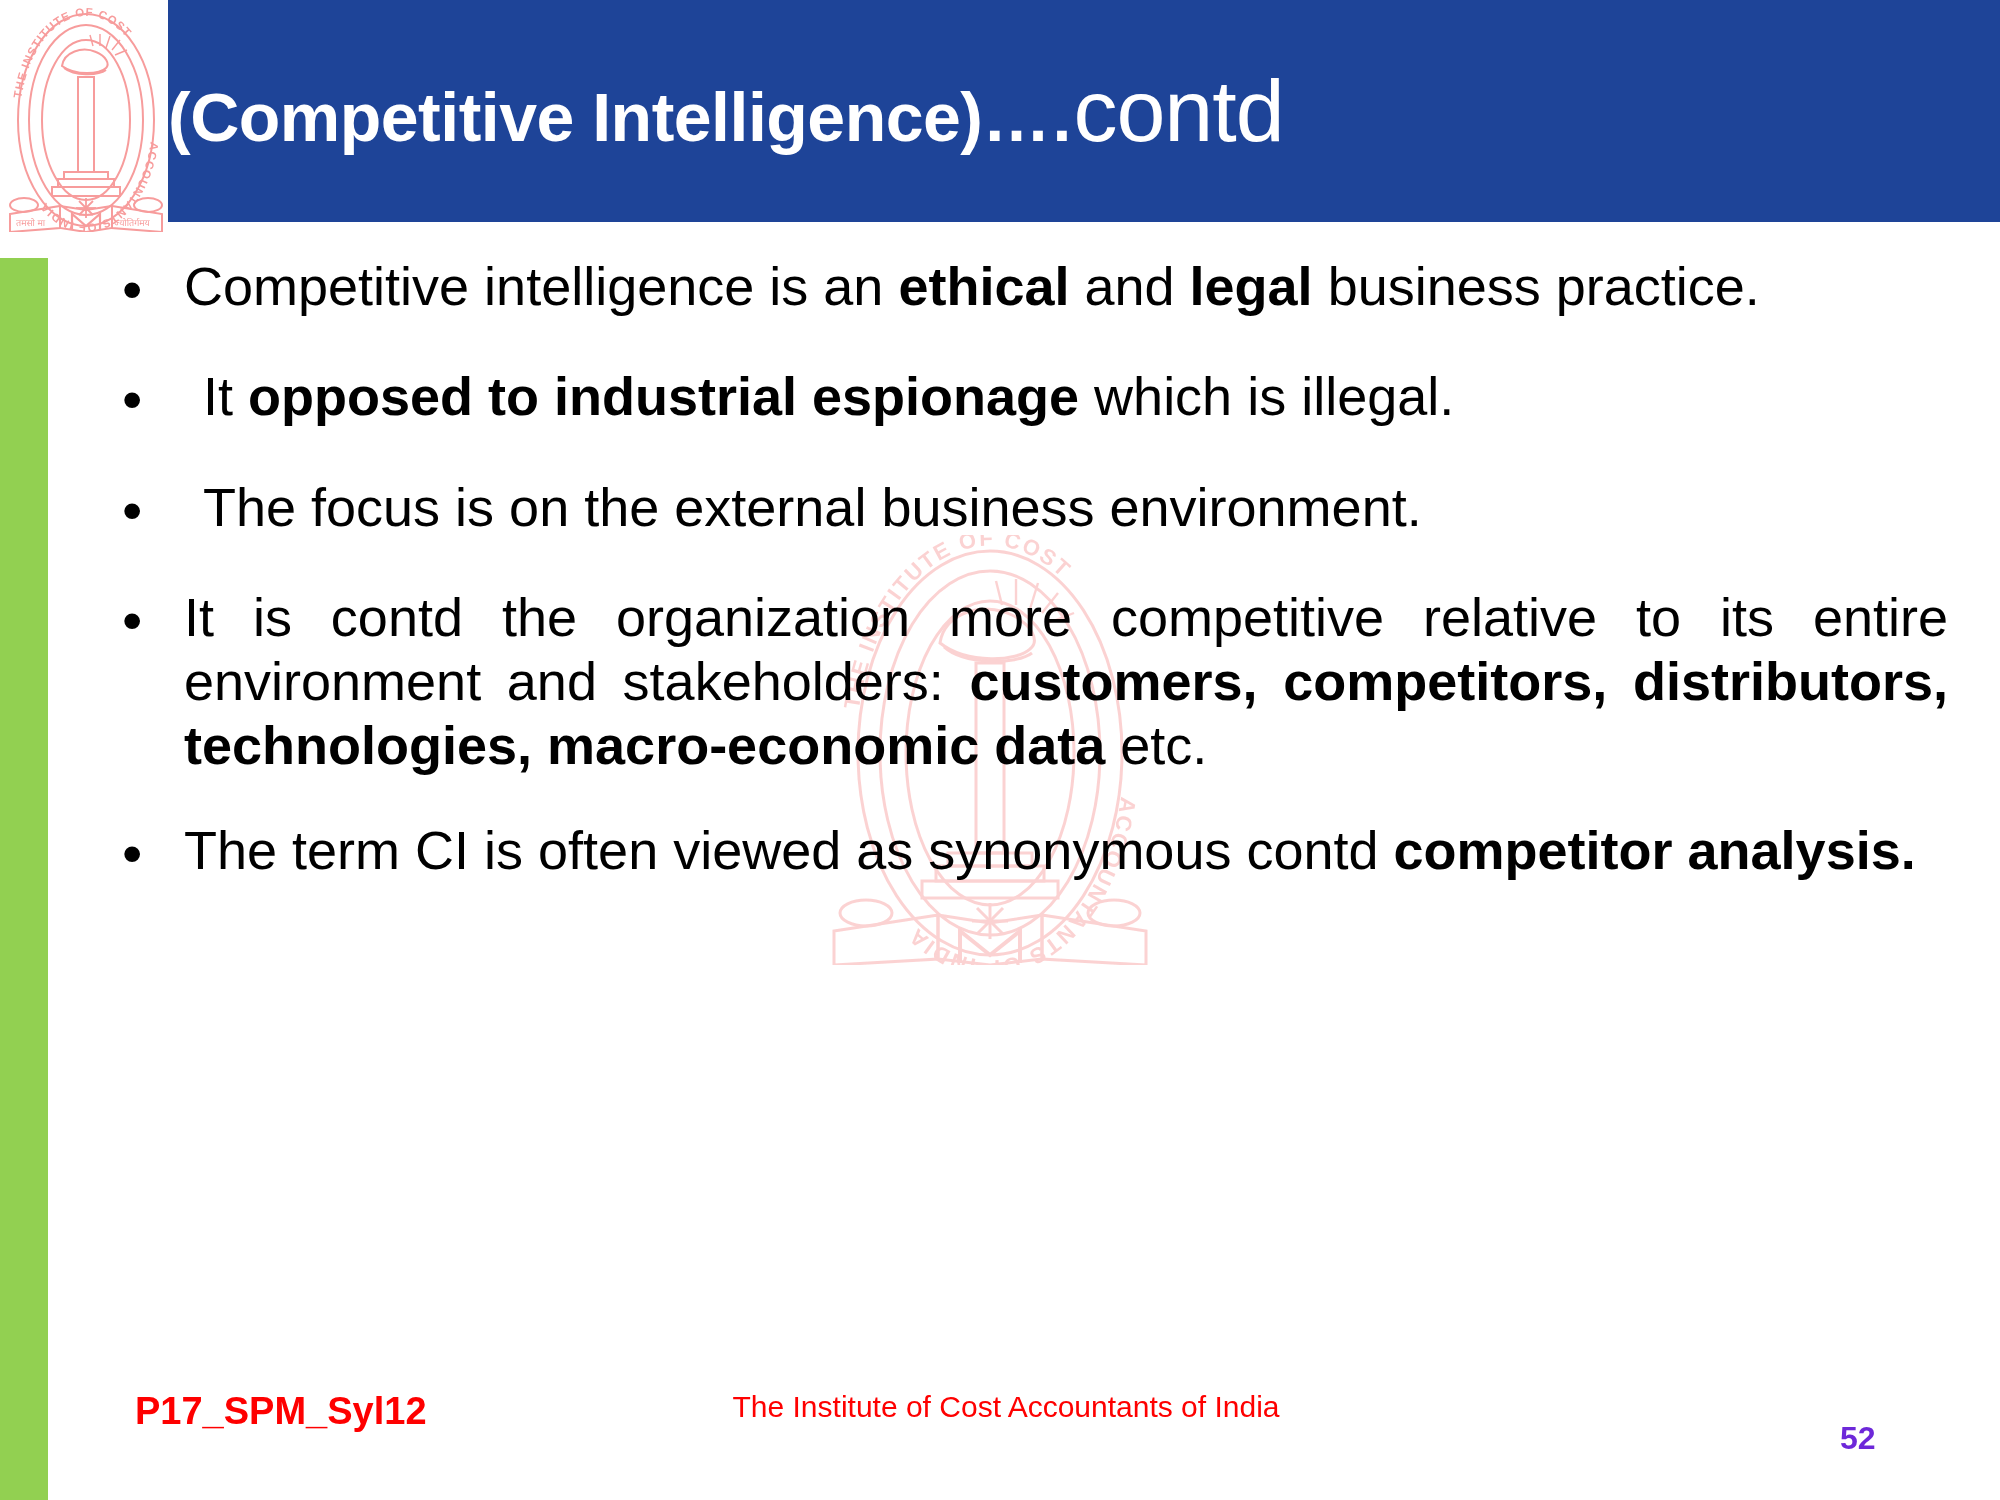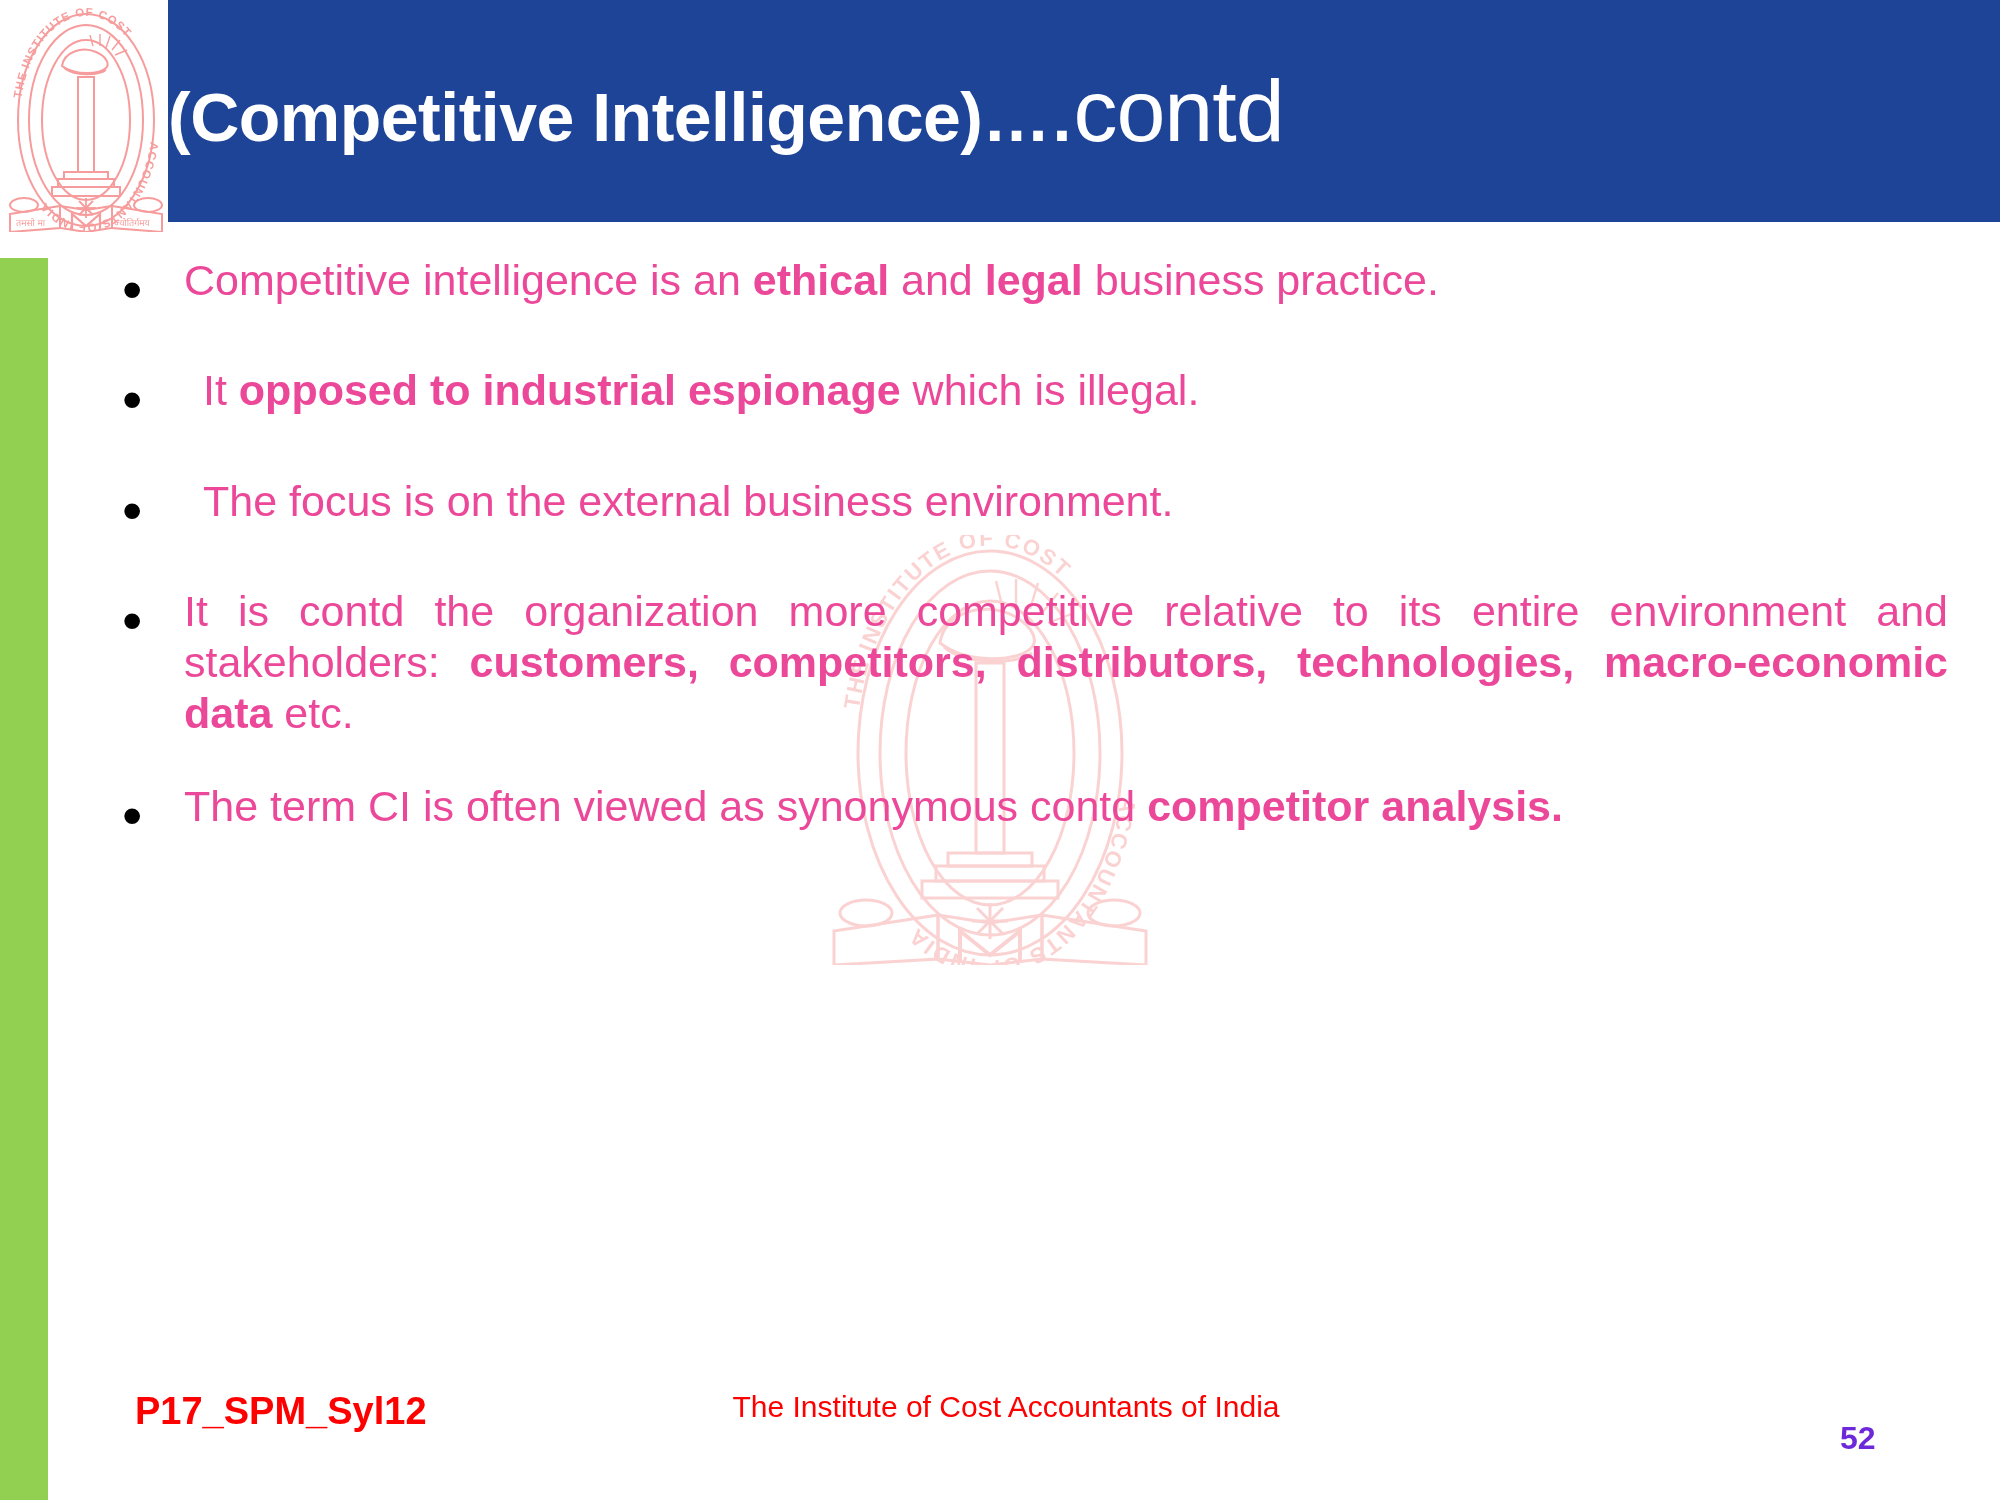--- a/index.html
+++ b/index.html
@@ -98,23 +98,23 @@
     width: 76px;
     font-size: 58px;
     line-height: 1.18;
     color: #000000;
     text-align: left;
     padding-left: 14px;
     box-sizing: border-box;
   }
   .bullet-text {
     flex: 1 1 auto;
-    font-size: 43px;
+    font-size: 54px;
     line-height: 1.18;
-    color: #ec4899;
+    color: #000000;
     text-align: justify;
     text-justify: inter-word;
   }
   .bullet-text.nojust { text-align: left; margin-left: 19px; }
   .bullet-text b { font-weight: bold; }
 
   
   #footer-code {
     position: absolute;
     left: 110px;

